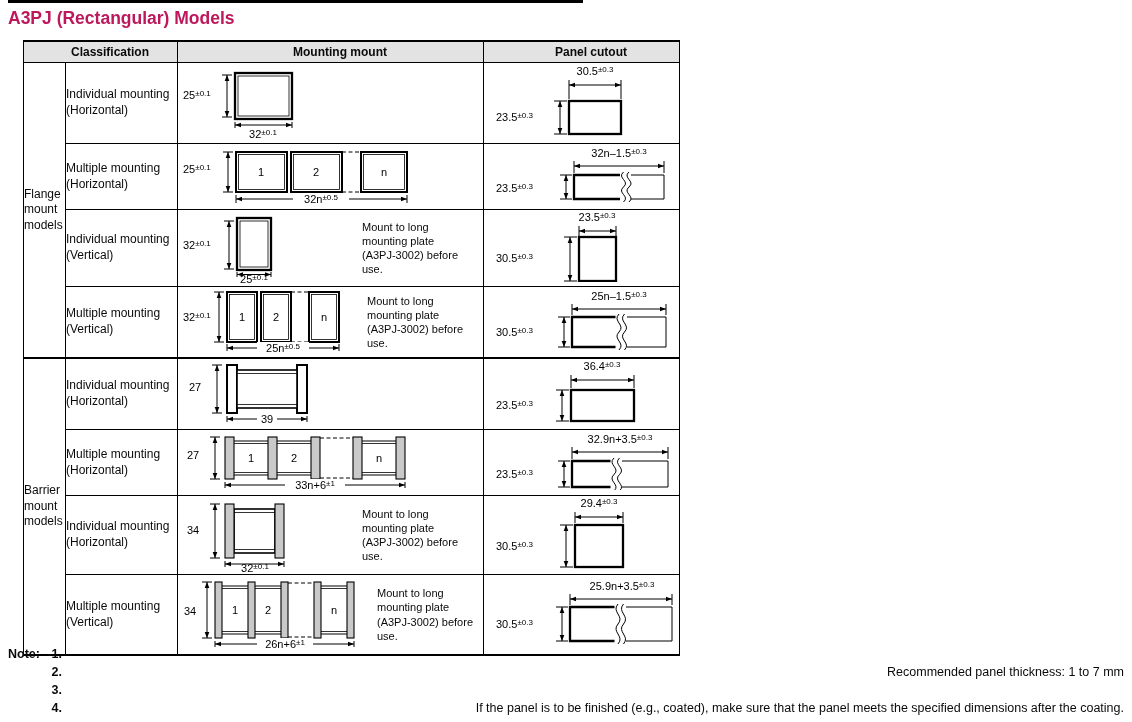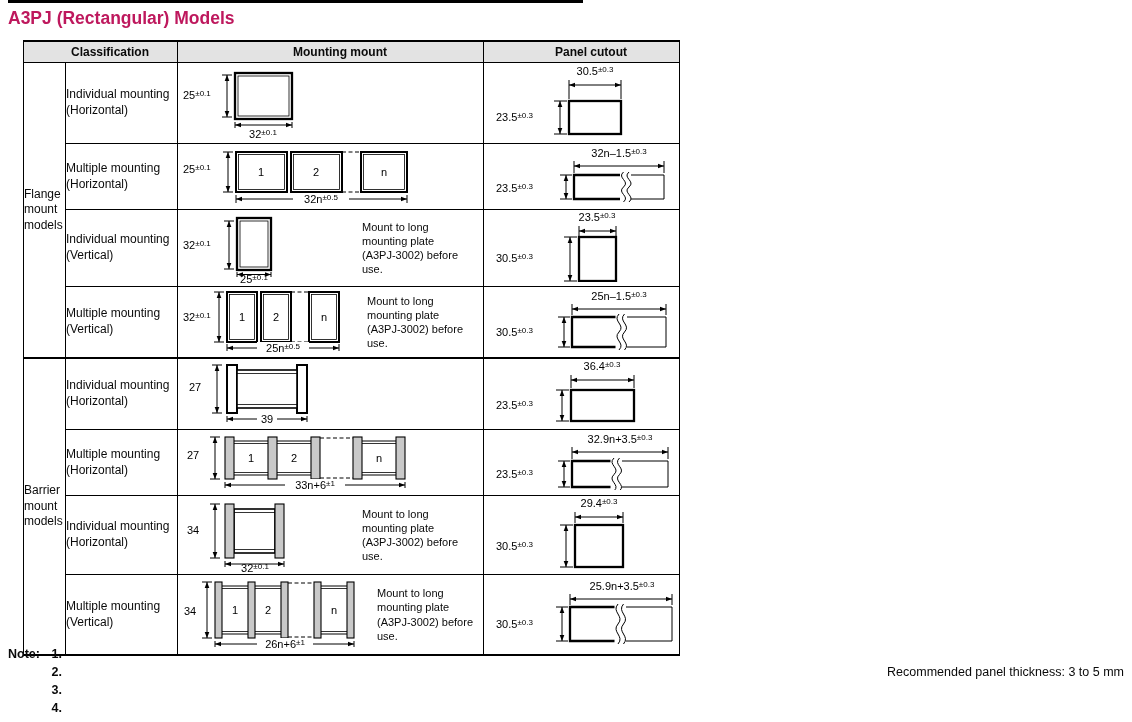--- a/index.html
+++ b/index.html
@@ -419,16 +419,17 @@
     </td>
   </tr>
 
   </tbody>
 </table>
 
 <div class="notes">
   <span class="nlabel">Note:</span>
   <span class="nnum">1.</span>
   <span class="nnum" style="grid-column:2">2.</span>
-  <span class="ntext">Recommended panel thickness: 3 to 5 mm</span>
+  <span class="ntext">Recommended panel thickness: 1 to 7 mm</span>
   <span class="nnum" style="grid-column:2">3.</span>
   <span class="nnum" style="grid-column:2">4.</span>
+  <span class="ntext">If the panel is to be finished (e.g., coated), make sure that the panel meets the specified dimensions after the coating.</span>
 </div>
 
 </body></html>

